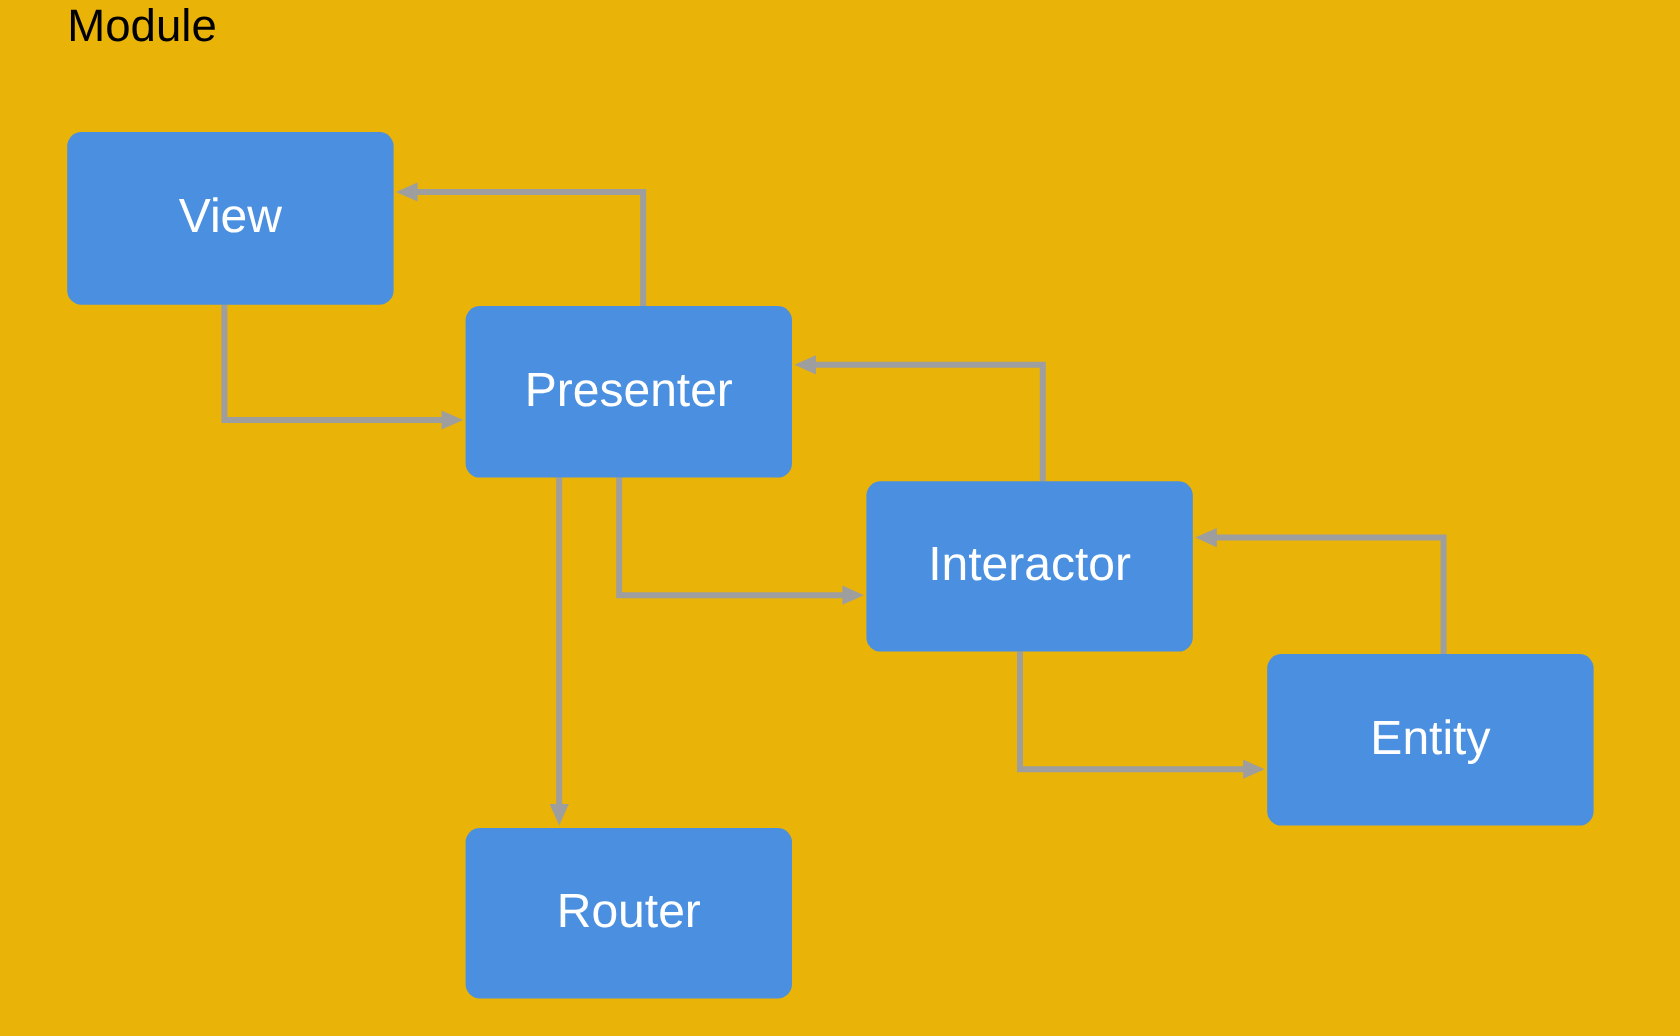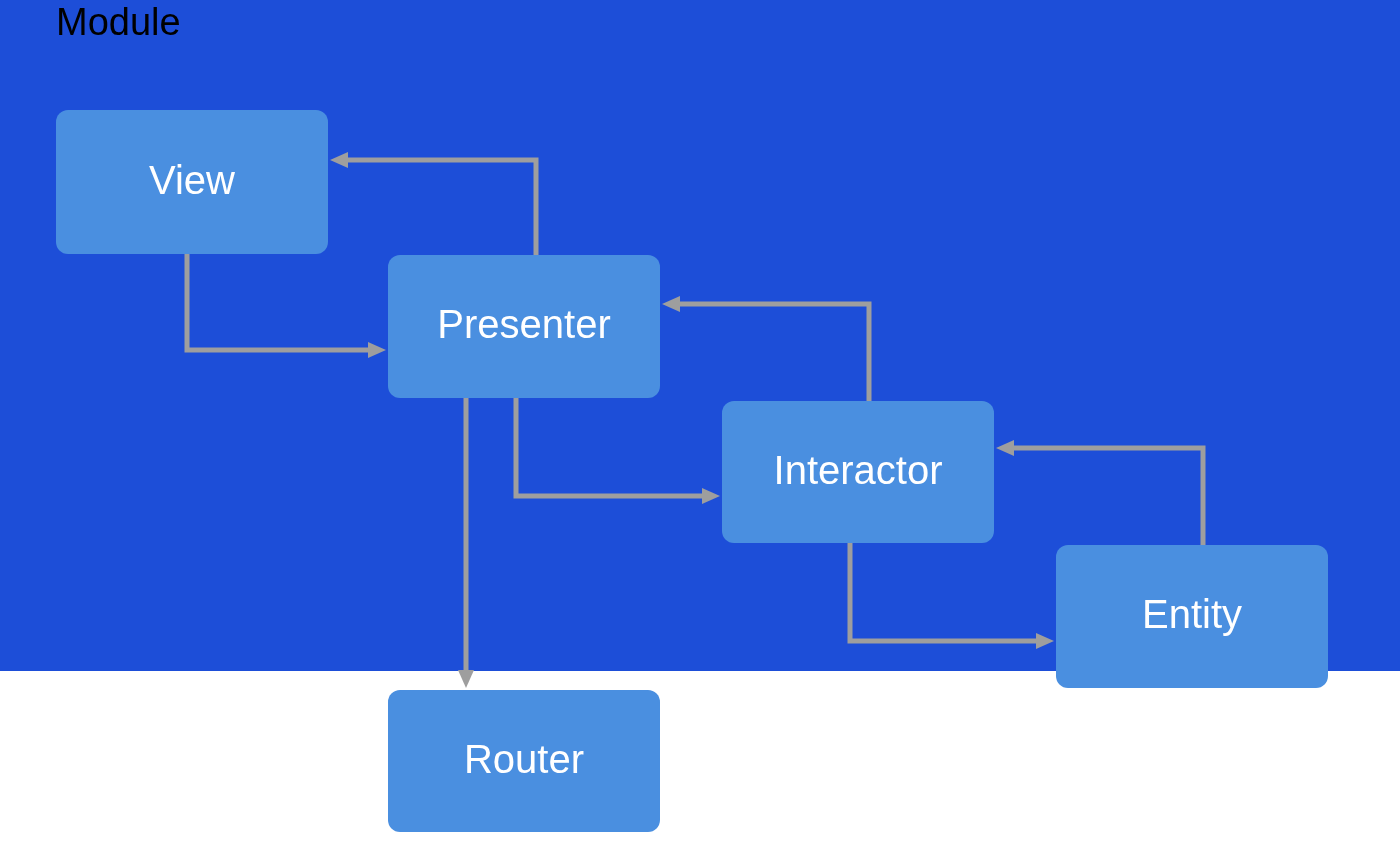--- a/index.html
+++ b/index.html
@@ -10,22 +10,22 @@
   }
   body {
     width: 1400px;
     height: 863px;
     overflow: hidden;
     font-family: "Liberation Sans", sans-serif;
   }
   #diagram-root {
     position: relative;
     width: 1400px;
-    height: 671px;
-    background: #1d4ed8;
+    height: 863px;
+    background: #eab308;
   }
   svg.diagram-canvas {
     position: absolute;
     top: 0;
     left: 0;
     width: 1400px;
     height: 863px;
     display: block;
   }
   .node-rect {

